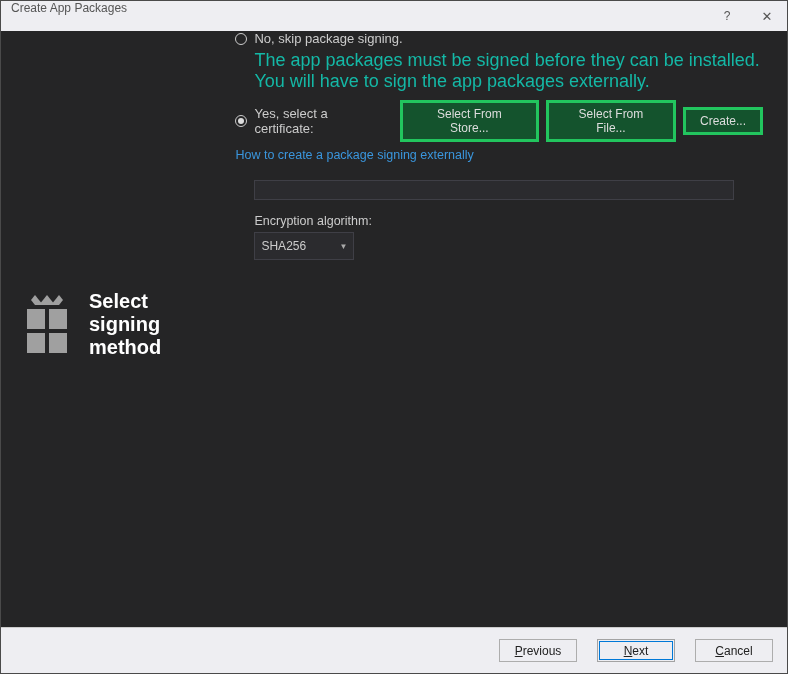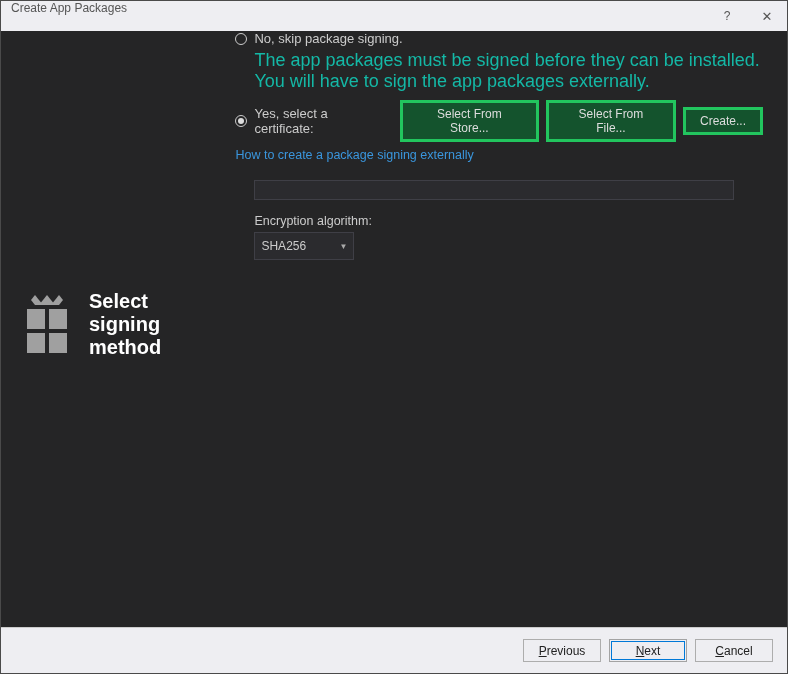--- a/index.html
+++ b/index.html
@@ -158,21 +158,21 @@
     .dropdown-caret {
       font-size: 8px;
       color: #aaa;
     }
     .footer {
       height: 46px;
       background: #eeeef2;
       display: flex;
       align-items: center;
       justify-content: flex-end;
-      gap: 8px;
+      gap: 20px;
       padding: 0 14px;
       border-top: 1px solid #ccc;
     }
     .footer-btn {
       min-width: 78px;
       height: 23px;
       background: #eeeef2;
       border: 1px solid #adadad;
       color: #222;
       font-size: 12px;

